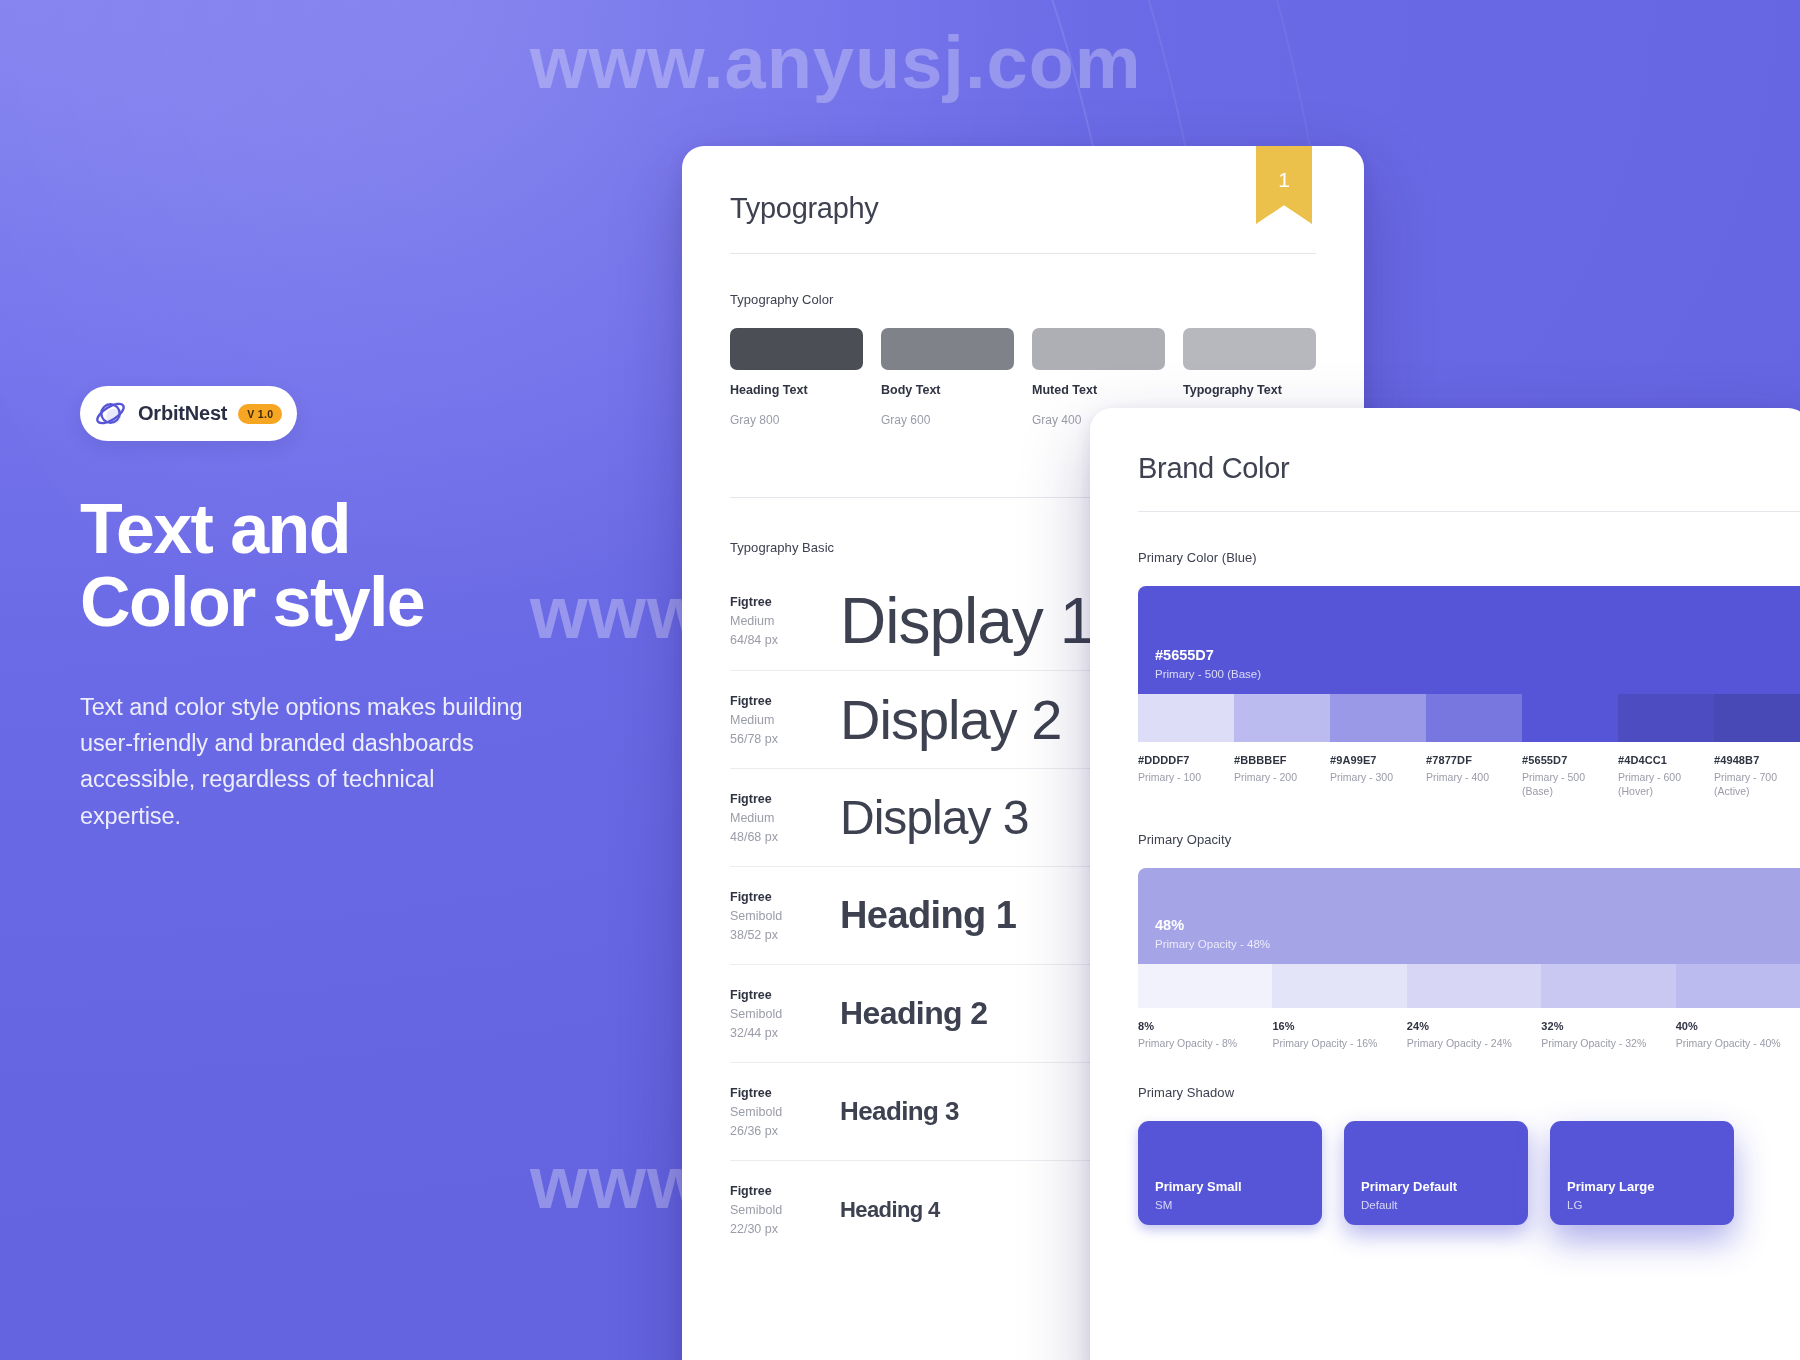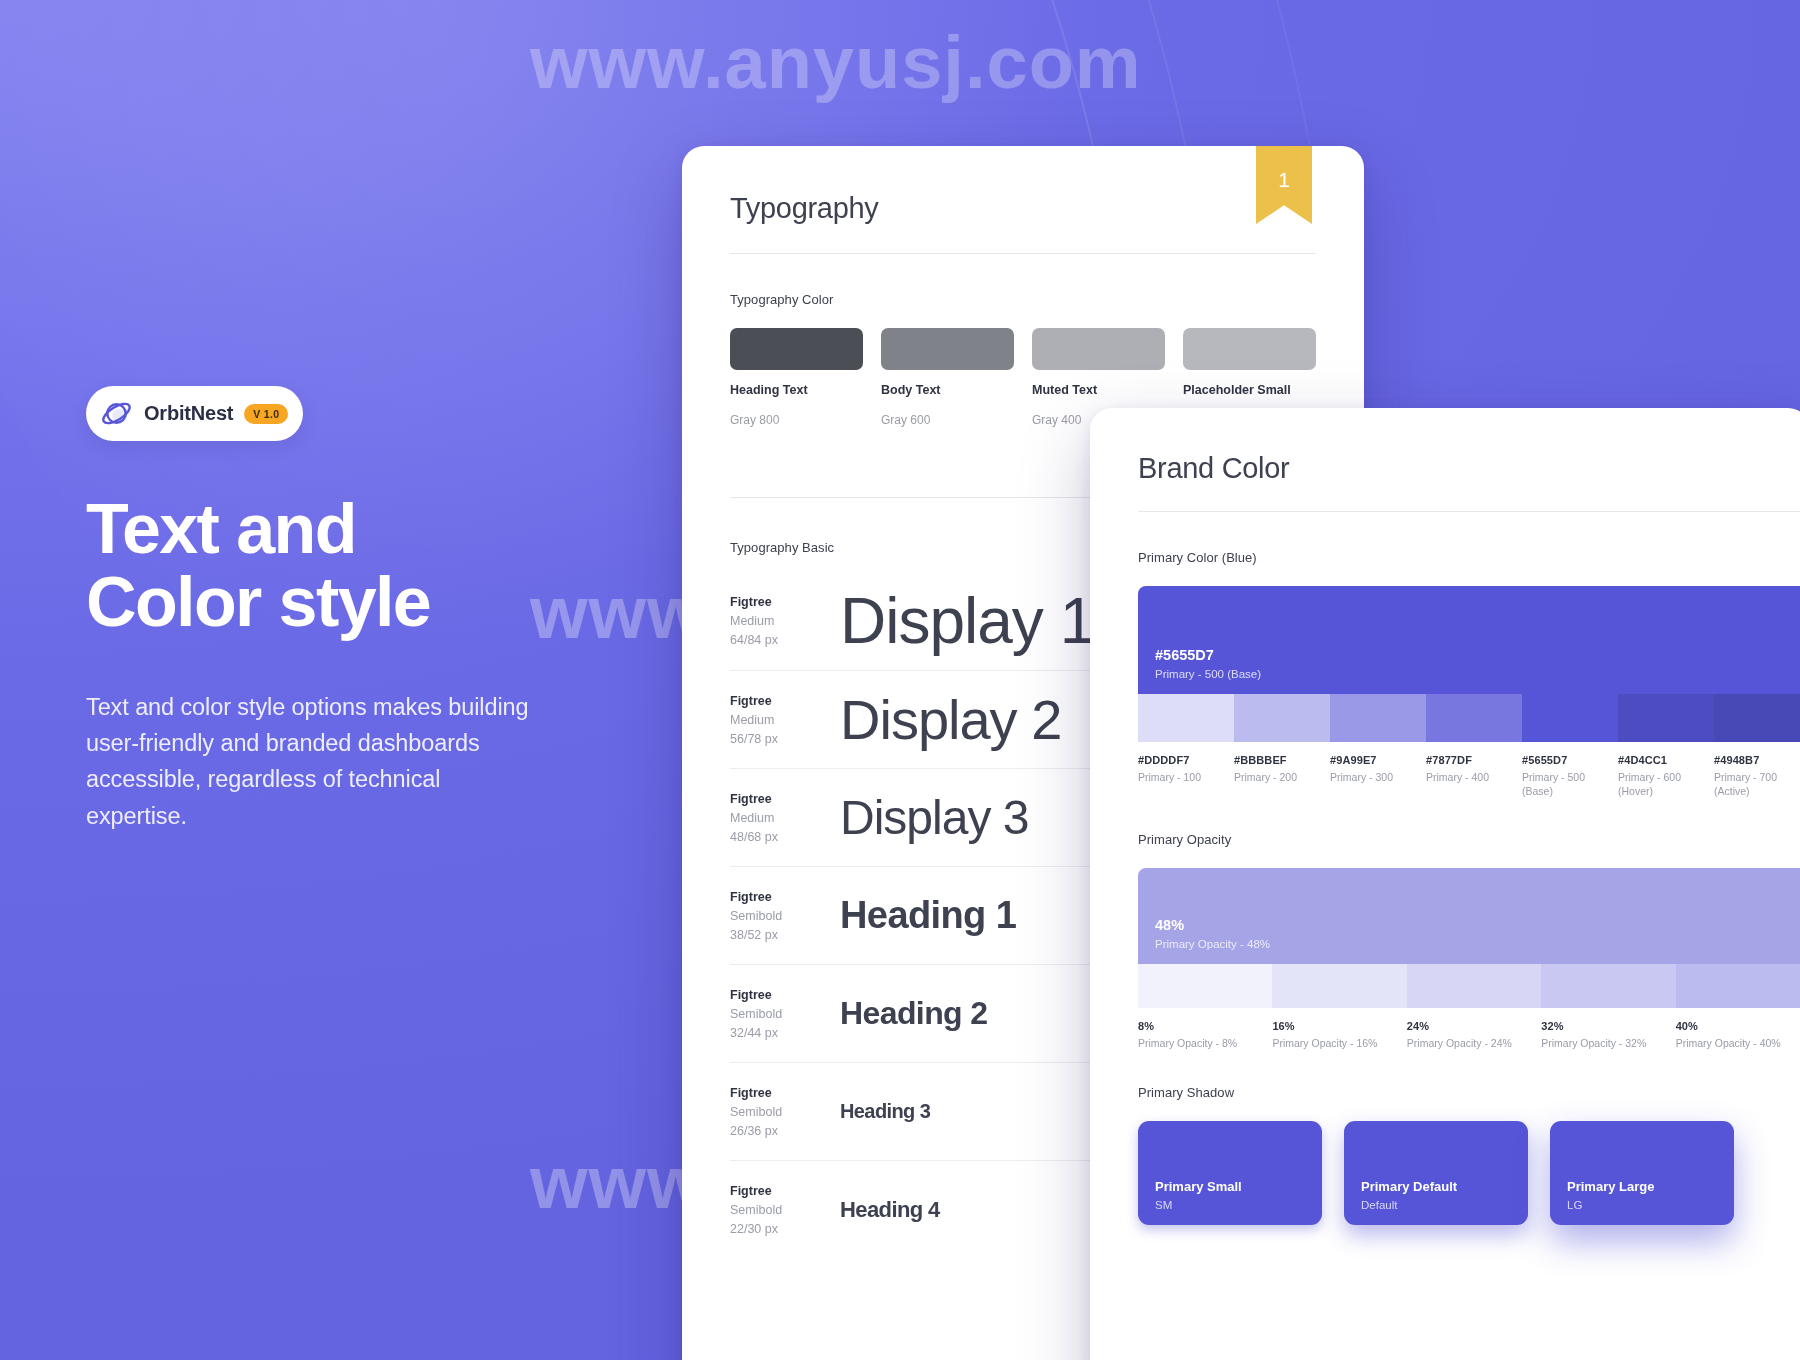--- a/index.html
+++ b/index.html
@@ -40,21 +40,21 @@
     letter-spacing:1px;
     white-space:nowrap;
     pointer-events:none;
     user-select:none;
   }
   .wm-1 { left:530px; top:20px; }
   .wm-2 { left:530px; top:570px; color:rgba(255,255,255,0.30); }
   .wm-3 { left:530px; top:1140px; color:rgba(255,255,255,0.30); }
 
   
-  .left { position:absolute; left:86px; top:386px; width:520px; z-index:6; }
+  .left { position:absolute; left:80px; top:386px; width:520px; z-index:6; }
   .logo-pill {
     display:inline-flex; align-items:center; gap:11px;
     background:#fff; border-radius:40px;
     padding:11px 15px 11px 14px;
     box-shadow:0 6px 18px rgba(40,30,110,0.12);
   }
   .logo-mark { width:33px; height:33px; position:relative; flex:none; }
   .logo-name { font-size:20px; font-weight:700; color:#2B2F45; letter-spacing:-0.2px; }
   .logo-ver {
     background:#F6A623; color:#3A2A05;
@@ -220,21 +220,21 @@
           <div class="swatch-name">Body Text</div>
           <div class="swatch-sub">Gray 600</div>
         </div>
         <div class="swatch">
           <div class="swatch-box" style="background:#ADAFB4"></div>
           <div class="swatch-name">Muted Text</div>
           <div class="swatch-sub">Gray 400</div>
         </div>
         <div class="swatch">
           <div class="swatch-box" style="background:#B6B8BD"></div>
-          <div class="swatch-name">Placeholder Small</div>
+          <div class="swatch-name">Typography Text</div>
           <div class="swatch-sub">Gray 300</div>
         </div>
       </div>
 
     <div style="height:42px"></div>
     <div class="rule"></div>
     <div style="height:42px"></div>
     <div class="sec-label">Typography Basic</div>
 
     <div class="typo-list" id="typo-rows">
@@ -277,21 +277,21 @@
             <div class="typo-size">32/44 px</div>
           </div>
           <div class="typo-sample semi" style="font-size:32px">Heading 2</div>
         </div>
         <div class="typo-row">
           <div class="typo-meta">
             <div class="typo-fam">Figtree</div>
             <div class="typo-wt">Semibold</div>
             <div class="typo-size">26/36 px</div>
           </div>
-          <div class="typo-sample semi" style="font-size:20px">Heading 3</div>
+          <div class="typo-sample semi" style="font-size:26px">Heading 3</div>
         </div>
         <div class="typo-row">
           <div class="typo-meta">
             <div class="typo-fam">Figtree</div>
             <div class="typo-wt">Semibold</div>
             <div class="typo-size">22/30 px</div>
           </div>
           <div class="typo-sample semi" style="font-size:22px">Heading 4</div>
         </div>
       </div>

